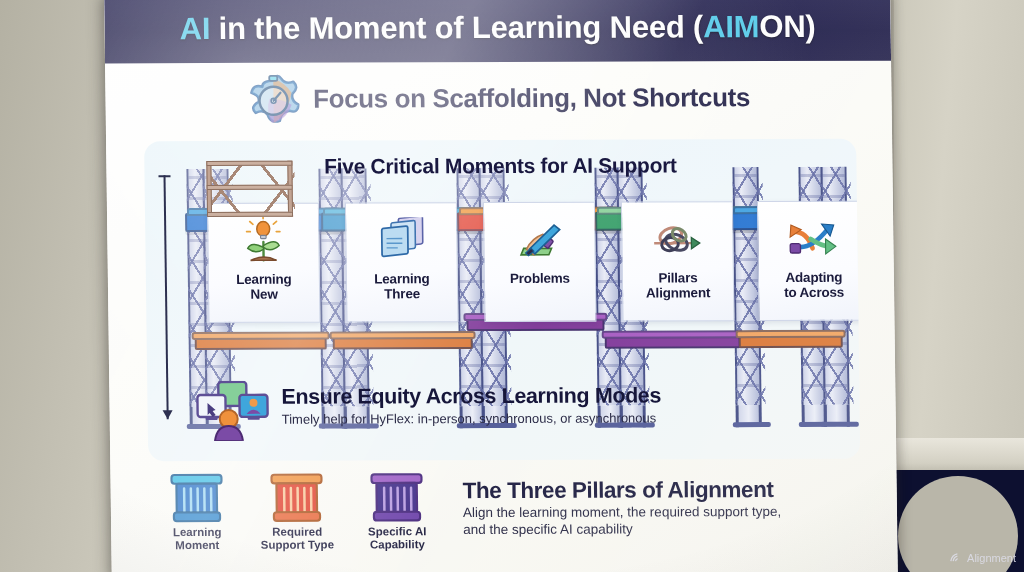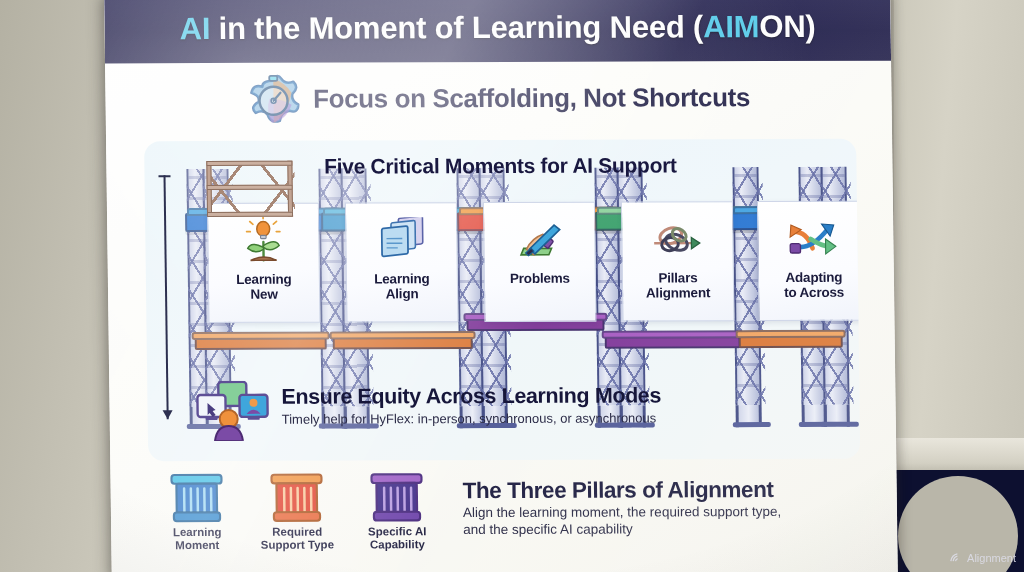--- a/index.html
+++ b/index.html
@@ -391,21 +391,21 @@
             <rect x="25" y="3" width="26" height="30" rx="2" fill="#d8d4ef" stroke="#5a63a8" stroke-width="1.7" transform="skewY(-6)"></rect>
             <rect x="17" y="7" width="26" height="30" rx="2" fill="#cfe4f5" stroke="#3f74b0" stroke-width="1.7" transform="skewY(-6)"></rect>
             <rect x="7" y="12" width="28" height="30" rx="2" fill="#bcdcf2" stroke="#2f6aa8" stroke-width="1.9" transform="skewY(-6)"></rect>
             <g stroke="#5a97cc" stroke-width="1.5">
               <path d="M12 22 h17"></path>
                   <path d="M12 27 h17"></path>
                   <path d="M12 32 h12"></path>
             </g>
           </svg>
         </div>
-        <div class="lbl"><span>Learning</span><br><span>Align</span></div>
+        <div class="lbl"><span>Learning</span><br><span>Three</span></div>
       </div>
 
       <div class="bay" style="left:338px;">
         <div class="ic">
           <svg viewBox="0 0 56 50" width="52" height="48">
             <path d="M8 40 h30 l3 -7 H11z" fill="#8ed08a" stroke="#3f7a33" stroke-width="1.7"></path>
             <path d="M14 34 q6 -12 18 -16 l8 6 q-12 6 -18 16z" fill="#f2bf94" stroke="#b3784a" stroke-width="1.7"></path>
             <rect x="33" y="22" width="8" height="10" rx="1.5" fill="#7f52a8" stroke="#4f2f72" stroke-width="1.6" transform="rotate(38 37 27)"></rect>
             <path d="M17 34 L44 8 l6 5 L23 39z" fill="#3fa6dc" stroke="#1d5f94" stroke-width="1.8"></path>
             <path d="M13 38 L19 33 l3 3 -6 5z" fill="#2b2b4a" stroke="#1d5f94" stroke-width="1.2"></path>

